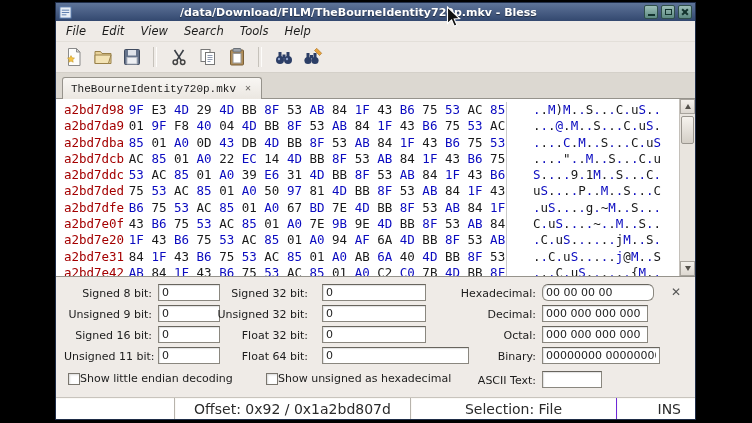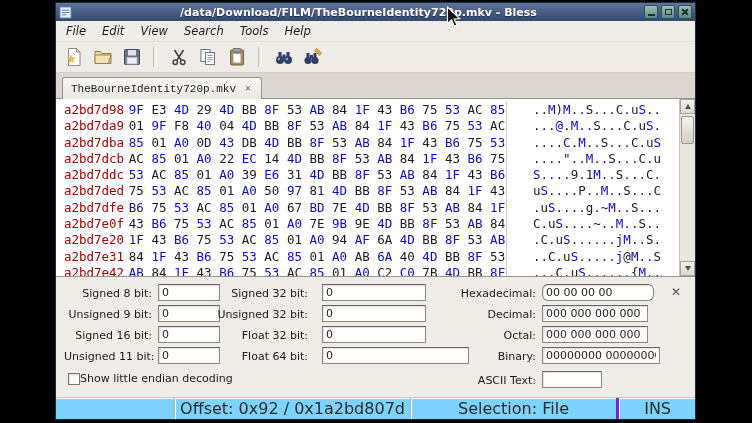--- a/index.html
+++ b/index.html
@@ -116,28 +116,28 @@
   .checkbox{
     appearance:none;-webkit-appearance:none;width:12px;height:12px;margin:0;
     border:1px solid #7a766e;background:#fff;box-shadow:inset 1px 1px 2px rgba(0,0,0,.15);
   }
   .panel-close{
     position:absolute;right:12px;top:8px;color:#555;font-size:12px;font-weight:bold;
     padding:0 2px;cursor:default;
   }
   
   .statusbar{
-    flex:0 0 21px;background:#7dd3fc;border-top:1px solid #c8c4bd;box-shadow:inset 0 1px 0 #fbf9f6;
-    display:flex;align-items:center;font-size:16px;color:#2b2b2b;
+    flex:0 0 21px;background:#ffffff;border-top:1px solid #c8c4bd;box-shadow:inset 0 1px 0 #fbf9f6;
+    display:flex;align-items:center;font-size:14px;color:#2b2b2b;
   }
   .sb-sec{height:100%;display:flex;align-items:center;justify-content:center;box-sizing:border-box;}
   .s1{flex:0 0 118px;}
   .s2{flex:0 0 236px;border-left:1px solid #b7b3ac;box-shadow:inset 1px 0 0 #fbf9f6;}
   .s3{flex:0 0 206px;border-left:1px solid #b7b3ac;box-shadow:inset 1px 0 0 #fbf9f6;}
-  .s4{flex:1;border-left:3px solid #6d28d9;box-shadow:inset 1px 0 0 #fbf9f6;justify-content:flex-end;padding-right:24px;}
+  .s4{flex:1;border-left:1px solid #6d28d9;box-shadow:inset 1px 0 0 #fbf9f6;justify-content:flex-end;padding-right:14px;}
   
   .mouse-cursor{position:absolute;left:446px;top:6px;pointer-events:none;}
 </style>
 </head>
 <body>
 
 <div class="screen">
   <div class="window">
 
     <div class="titlebar">
@@ -303,20 +303,24 @@
         <span class="plabel c2l">Float 64 bit:</span>
         <input class="entry c2i wide" value="0" style="">
         <span class="plabel c3l">Binary:</span>
         <input class="entry c3i w118" value="00000000 00000000 00" style="">
       </div>
       <div class="cbrow">
         <span class="cbgroup cb1">
           <input type="checkbox" class="checkbox" style="">
           <span>Show little endian decoding</span>
         </span>
+        <span class="cbgroup cb2">
+          <input type="checkbox" class="checkbox" style="">
+          <span>Show unsigned as hexadecimal</span>
+        </span>
         <span class="plabel c3l" style="top:4px;">ASCII Text:</span>
         <input class="entry c3i w60" style="top: 1px;" value="">
       </div>
       <span class="panel-close">✕</span>
     </div>
 
     <div class="statusbar">
       <span class="sb-sec s1"></span>
       <span class="sb-sec s2">
           <span>Offset: 0x92 / 0x1a2bd807d</span>

